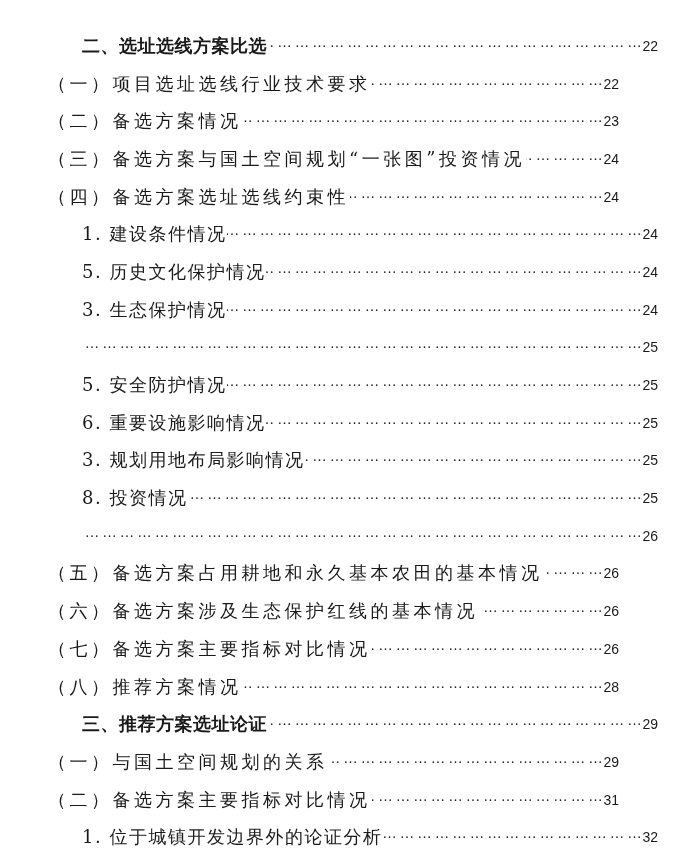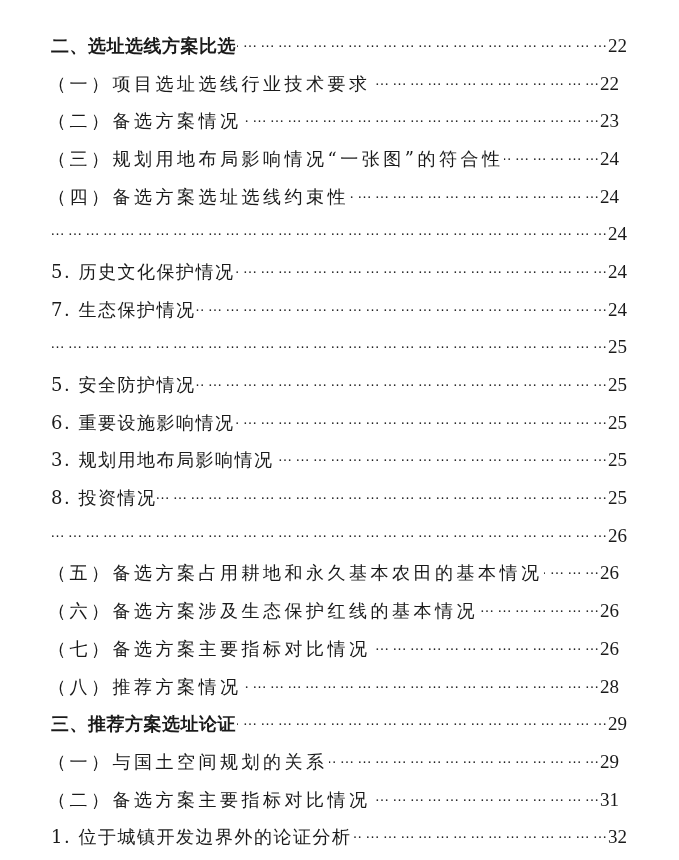--- a/index.html
+++ b/index.html
@@ -1,28 +1,28 @@
 <!DOCTYPE html>
 <html><head>
 <meta charset="utf-8">
 <style>
   html,body{margin:0;padding:0;background:#ffffff;}
   body{width:679px;height:860px;overflow:hidden;position:relative;
        font-family:"DejaVu Serif","Liberation Serif",serif;color:#1a1a1a;}
   .toc{position:absolute;left:0;top:27px;width:679px;}
   .row{position:relative;height:37.7px;display:flex;align-items:center;
-       margin-left:51px;width:576px;font-size:18px;white-space:nowrap;}
+       margin-left:82px;width:576px;font-size:18px;white-space:nowrap;}
   .row.sub{margin-left:48px;width:571px;}
   .row .t{flex:0 0 auto;letter-spacing:3.5px;}
   .row.h1 .t{font-weight:bold;letter-spacing:0.5px;}
   .row.num .t{letter-spacing:1.5px;}
   .row .dots{flex:1 1 auto;overflow:hidden;margin:0 1px;height:18px;position:relative;}
   .row .dots::before{content:"… … … … … … … … … … … … … … … … … … … … … … … … … … … … … … … … … … … … … …";
        position:absolute;right:0;top:-2px;font-size:14px;letter-spacing:0px;font-family:"Liberation Serif",serif;white-space:nowrap;}
-  .row .pg{flex:0 0 auto;font-family:Liberation Serif, serif;font-size:19px;}
+  .row .pg{flex:0 0 auto;font-family:Liberation Sans, sans-serif;font-size:14px;}
 </style>
 </head>
 <body>
 
 <div class="toc">
   <div class="row h1">
       <span class="t">二、选址选线方案比选</span>
       <span class="dots"></span>
       <span class="pg">22</span>
     </div>
@@ -30,40 +30,41 @@
       <span class="t">（一）项目选址选线行业技术要求</span>
       <span class="dots"></span>
       <span class="pg">22</span>
     </div>
   <div class="row sub">
       <span class="t">（二）备选方案情况</span>
       <span class="dots"></span>
       <span class="pg">23</span>
     </div>
   <div class="row sub">
-      <span class="t">（三）规划用地布局影响情况“一张图”的符合性</span>
+      <span class="t">（三）备选方案与国土空间规划“一张图”投资情况</span>
       <span class="dots"></span>
       <span class="pg">24</span>
     </div>
   <div class="row sub">
       <span class="t">（四）备选方案选址选线约束性</span>
       <span class="dots"></span>
       <span class="pg">24</span>
     </div>
   <div class="row num">
+      <span class="t">1. 建设条件情况</span>
       <span class="dots"></span>
       <span class="pg">24</span>
     </div>
   <div class="row num">
       <span class="t">5. 历史文化保护情况</span>
       <span class="dots"></span>
       <span class="pg">24</span>
     </div>
   <div class="row num">
-      <span class="t">7. 生态保护情况</span>
+      <span class="t">3. 生态保护情况</span>
       <span class="dots"></span>
       <span class="pg">24</span>
     </div>
   <div class="row num">
       <span class="dots"></span>
       <span class="pg">25</span>
     </div>
   <div class="row num">
       <span class="t">5. 安全防护情况</span>
       <span class="dots"></span>

